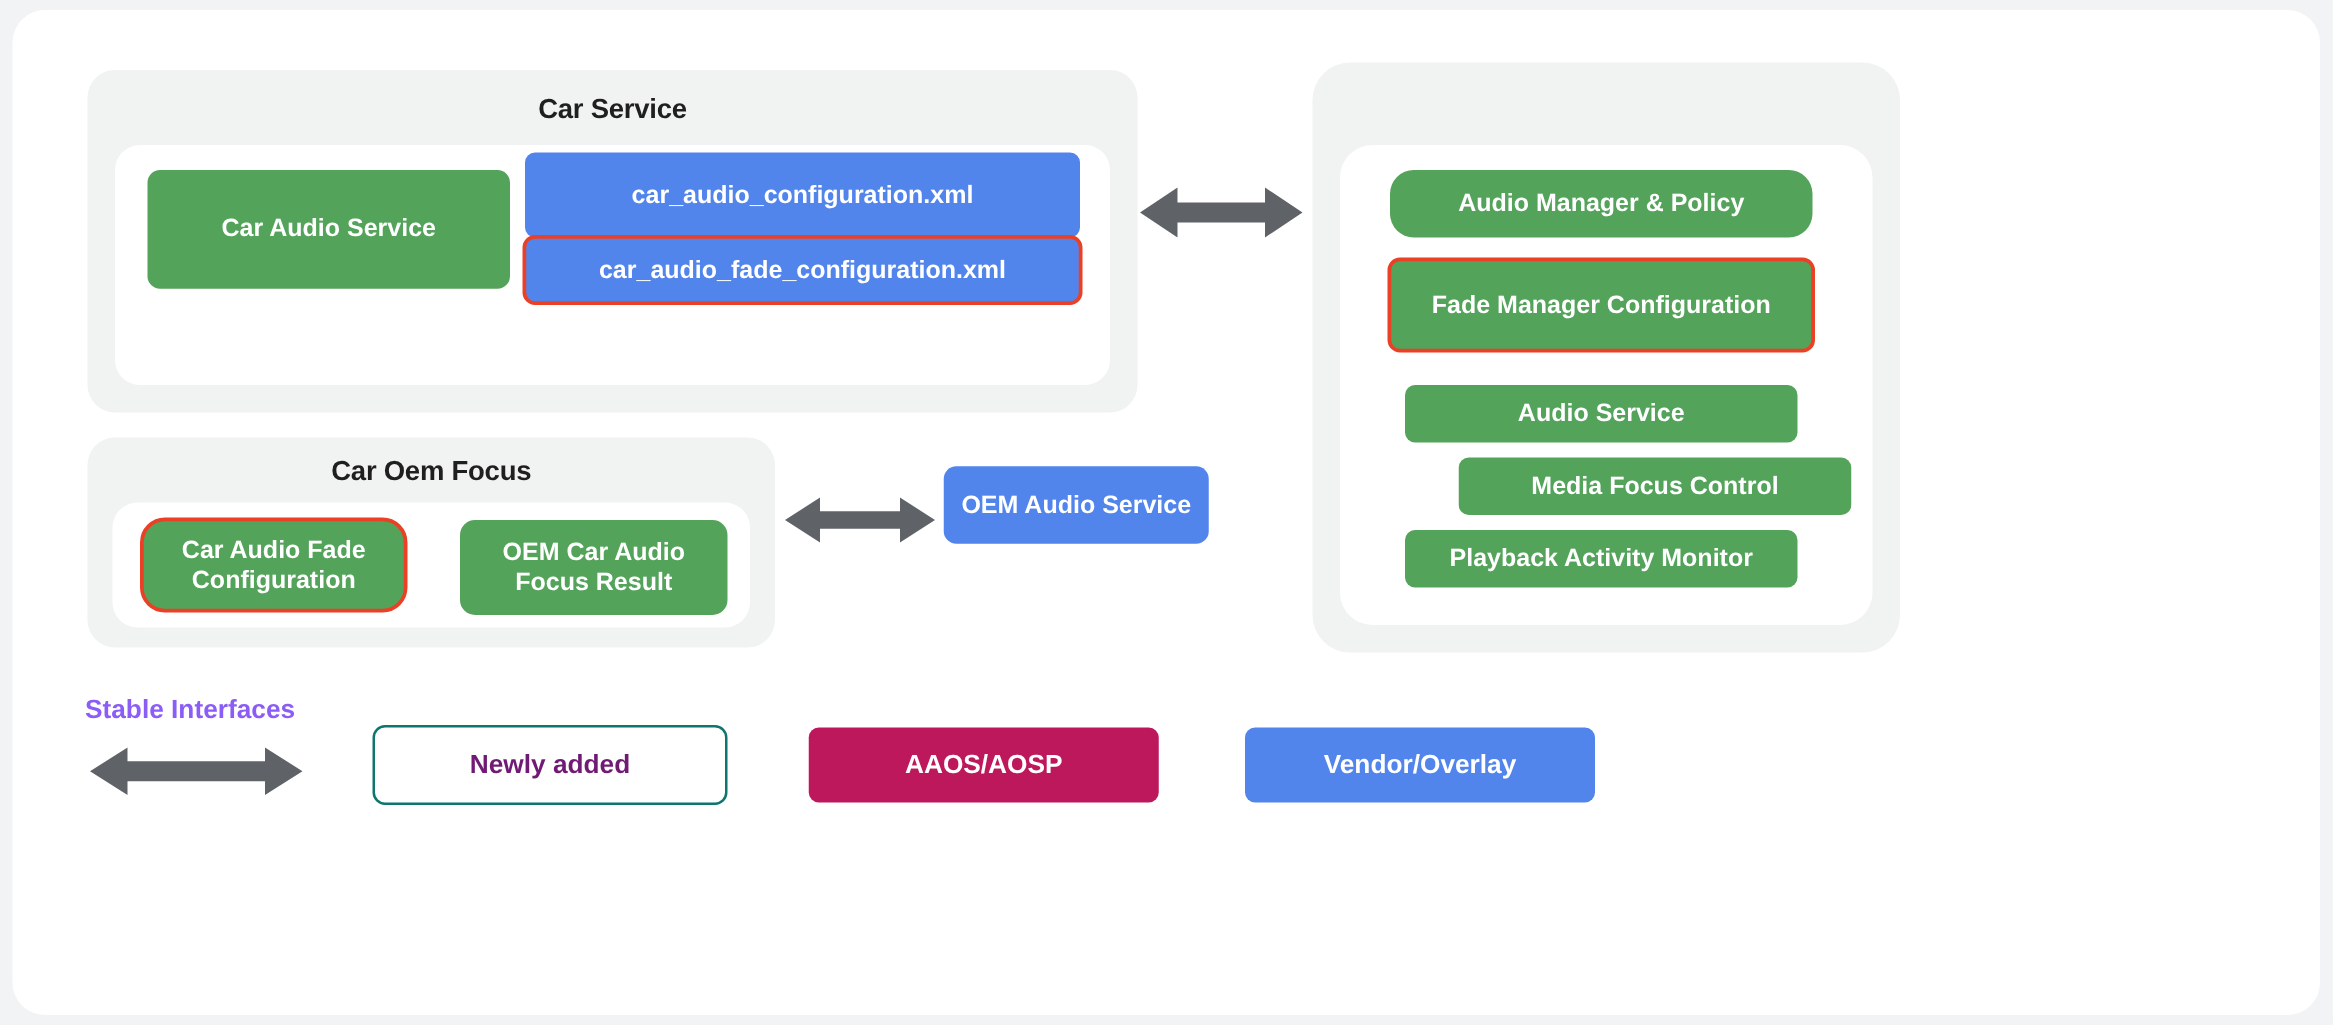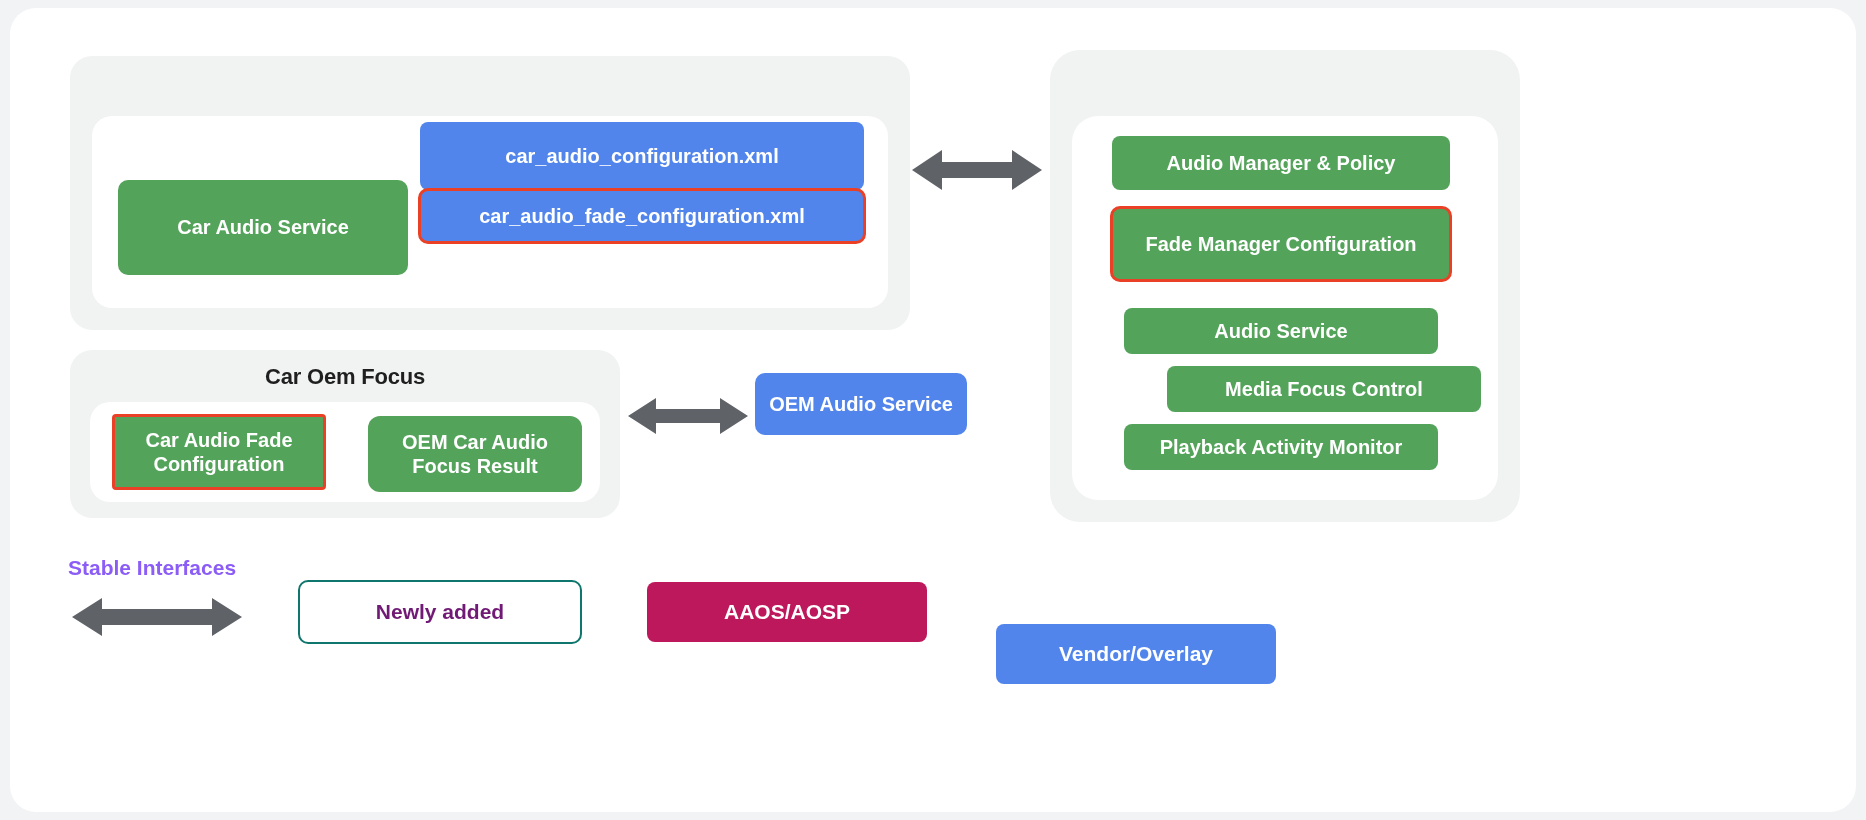--- a/index.html
+++ b/index.html
@@ -85,74 +85,75 @@
     position: absolute;
     display: flex;
     align-items: center;
     justify-content: center;
     border-radius: 8px;
     font-size: 21px;
     font-weight: bold;
     color: #ffffff;
   }
   .legend-box.green { background: #be185d; }
-  .legend-box.blue  { background: #5285ec; margin-top: 42px; }
+  .legend-box.blue  { background: #5285ec; }
   .legend-box.white {
     background: #ffffff;
     color: #701a75;
     border: 2px solid #0f766e;
     border-radius: 10px;
   }
 </style>
 </head>
 <body>
 
 <div id="canvas">
   <div class="card">
 
     <div class="group" style="left:60px; top:48px; width:840px; height:274px;">
+      <div class="group-title" style="top:18px;">Car Service</div>
 
       <div class="inner" style="left:22px; top:60px; width:796px; height:192px;"></div>
 
-      <div class="box green" style="left:48px; top:80px; width:290px; height:95px; border-radius:10px;margin-top:44px;">Car Audio Service</div>
+      <div class="box green" style="left:48px; top:80px; width:290px; height:95px; border-radius:10px;">Car Audio Service</div>
 
       <div class="box blue" style="left:350px; top:66px; width:444px; height:68px;">car_audio_configuration.xml</div>
 
       <div class="box blue outlined" style="left:348px; top:132px; width:448px; height:56px; border-radius:10px;">car_audio_fade_configuration.xml</div>
     </div>
 
     <div class="arrow" style="left:902px; top:140px; width:130px; height:44px;">
       <svg width="130" height="44" viewBox="0 0 130 44" aria-hidden="true">
         <polygon fill="#5f6368" points="0,22 30,2 30,14 100,14 100,2 130,22 100,42 100,30 30,30 30,42"></polygon>
       </svg>
     </div>
 
     <div class="group" style="left:60px; top:342px; width:550px; height:168px;">
       <div class="group-title" style="top:14px;">Car Oem Focus</div>
 
       <div class="inner" style="left:20px; top:52px; width:510px; height:100px;"></div>
 
-      <div class="box green outlined" style="left:42px; top:64px; width:214px; height:76px; border-radius:4px;">Car Audio Fade Configuration</div>
+      <div class="box green outlined" style="left:42px; top:64px; width:214px; height:76px; border-radius:20px;">Car Audio Fade Configuration</div>
 
       <div class="box green" style="left:298px; top:66px; width:214px; height:76px; border-radius:12px;">OEM Car Audio Focus Result</div>
     </div>
 
     <div class="arrow" style="left:618px; top:388px; width:120px; height:40px;">
       <svg width="120" height="40" viewBox="0 0 120 40" aria-hidden="true">
         <polygon fill="#5f6368" points="0,20 28,2 28,13 92,13 92,2 120,20 92,38 92,27 28,27 28,38"></polygon>
       </svg>
     </div>
 
     <div class="box blue" style="left:745px; top:365px; width:212px; height:62px; border-radius:10px;">OEM Audio Service</div>
 
     <div class="group" style="left:1040px; top:42px; width:470px; height:472px; border-radius:30px;">
 
       <div class="inner" style="left:22px; top:66px; width:426px; height:384px; border-radius:26px;"></div>
 
-      <div class="box green" style="left:62px; top:86px; width:338px; height:54px;">Audio Manager &amp; Policy</div>
+      <div class="box green" style="left:62px; top:86px; width:338px; height:54px;border-radius:19px;">Audio Manager &amp; Policy</div>
 
       <div class="box green outlined" style="left:60px; top:156px; width:342px; height:76px; border-radius:10px;">Fade Manager Configuration</div>
 
       <div class="box green" style="left:74px; top:258px; width:314px; height:46px;">Audio Service</div>
 
       <div class="box green" style="left:74px; top:316px; width:314px; height:46px;margin-left:43px;">Media Focus Control</div>
 
       <div class="box green" style="left:74px; top:374px; width:314px; height:46px;">Playback Activity Monitor</div>
     </div>
 

